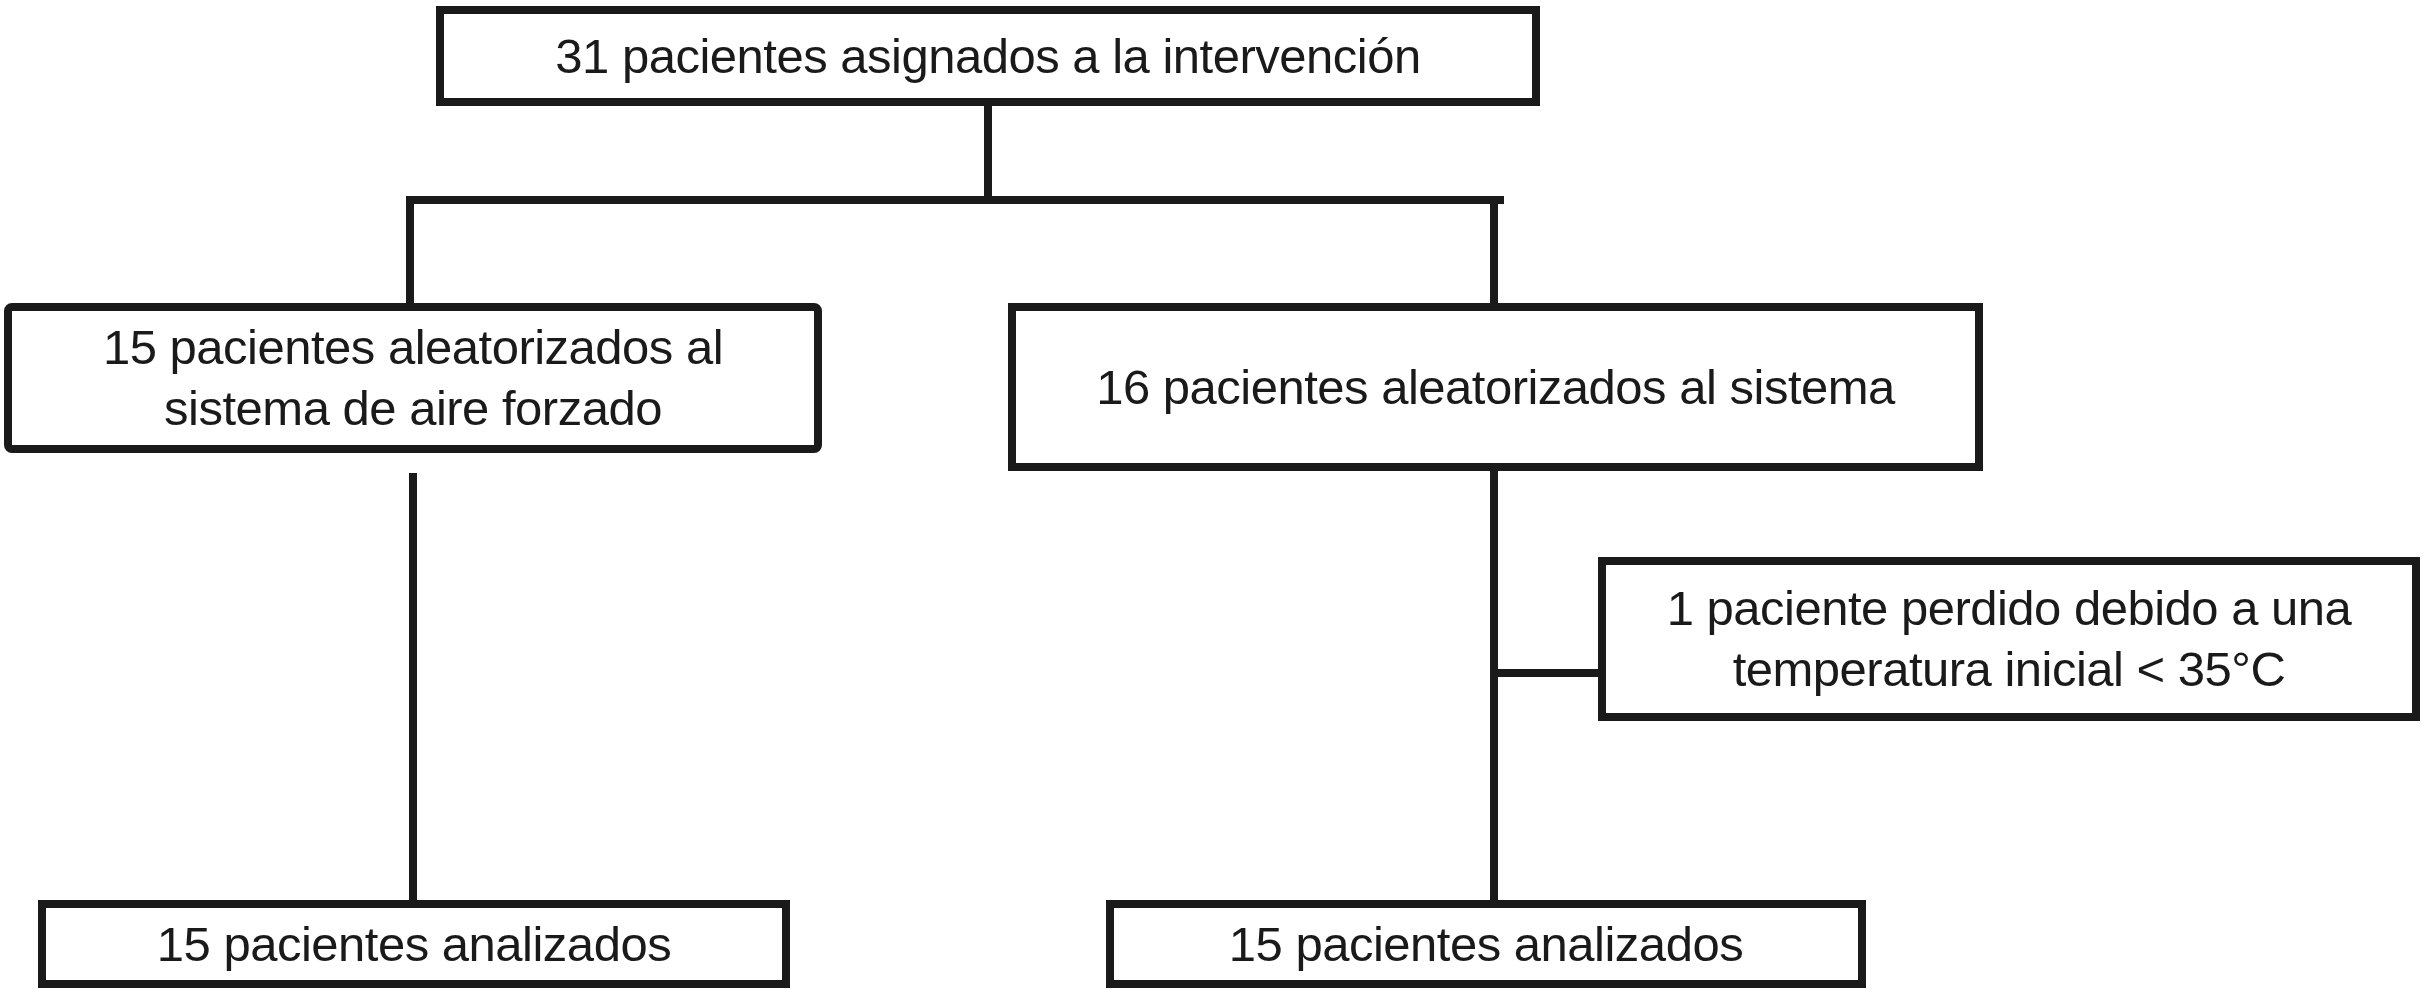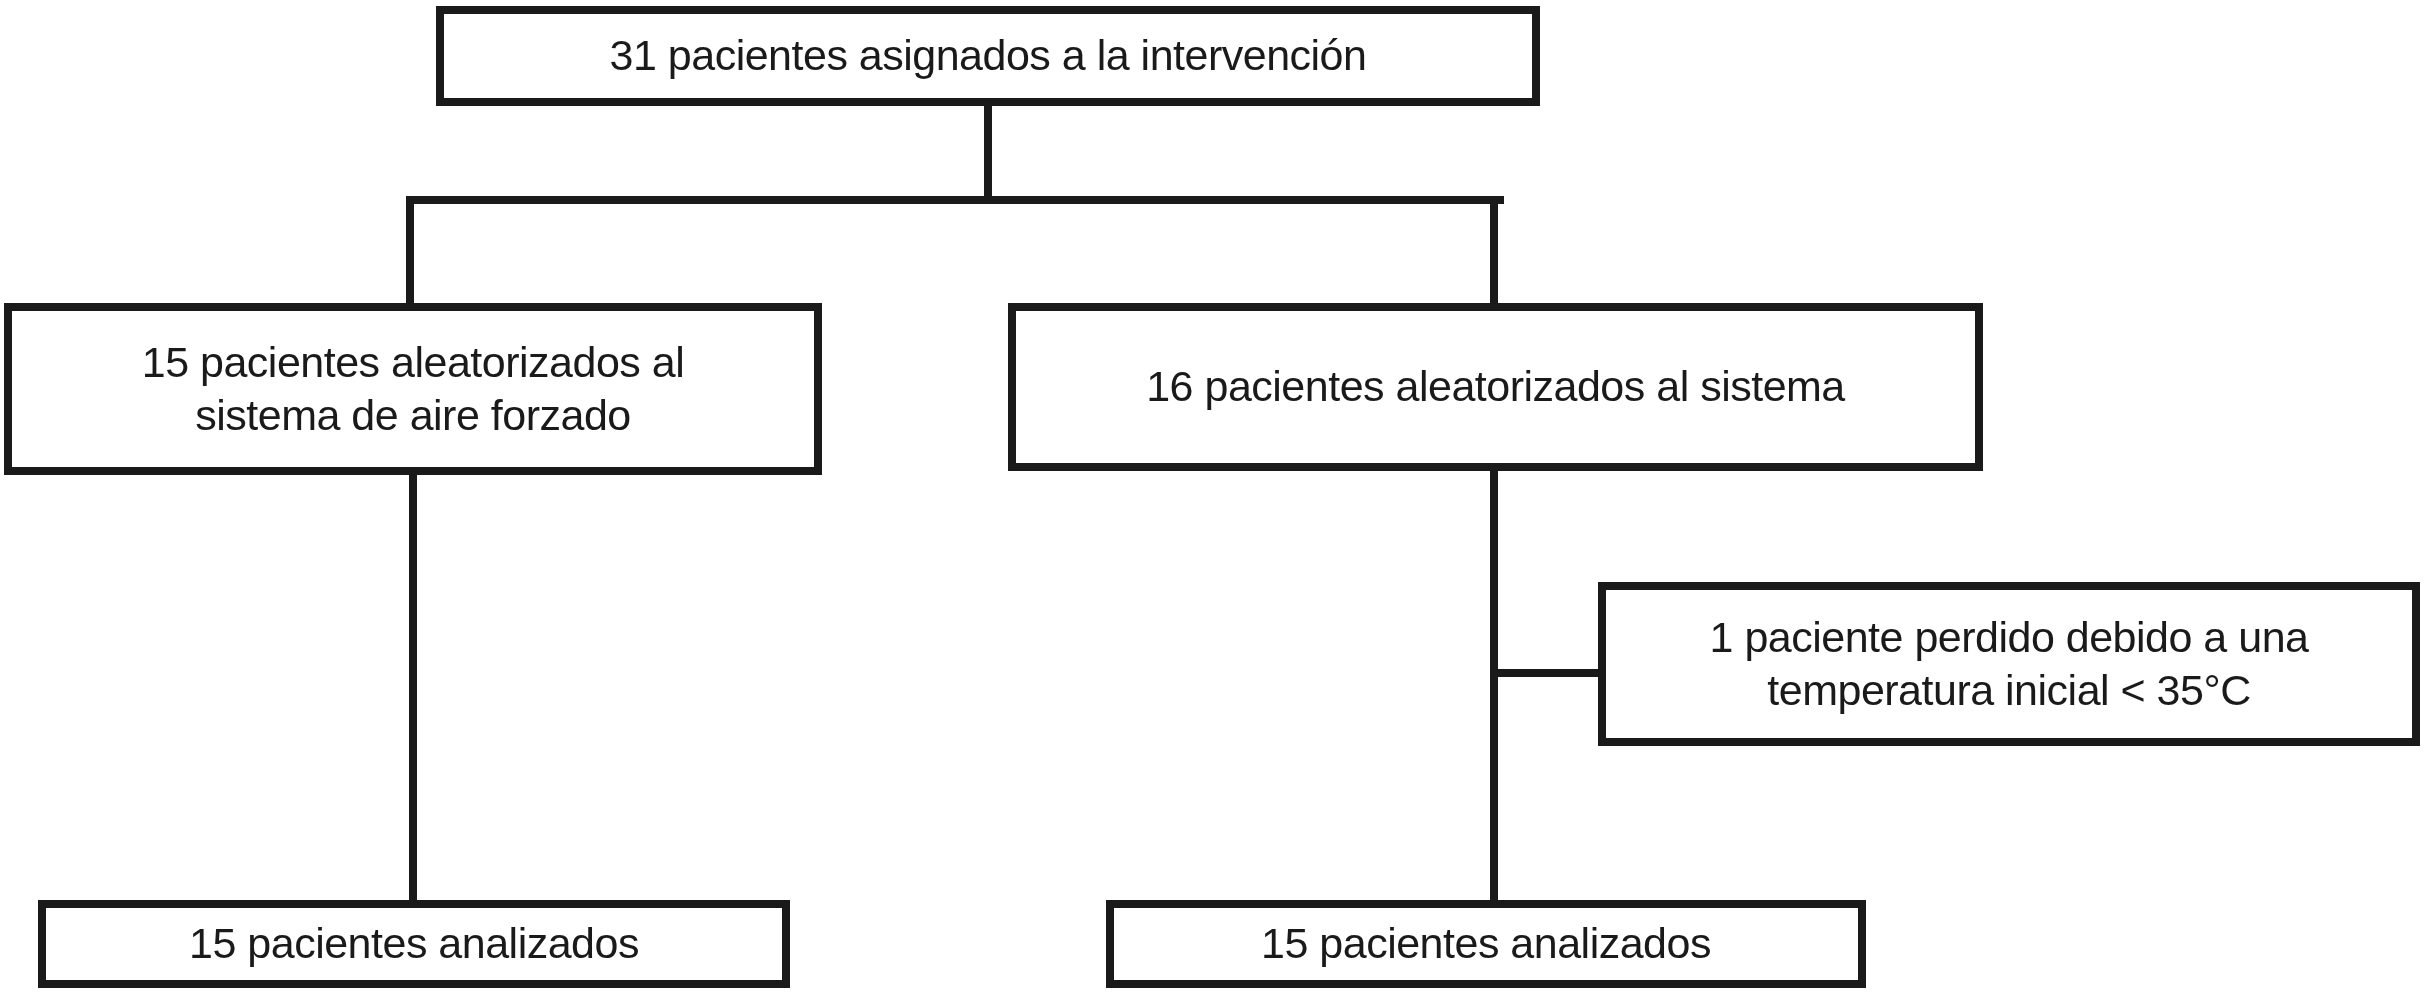--- a/index.html
+++ b/index.html
@@ -19,37 +19,37 @@
   .node {
     position: absolute;
     box-sizing: border-box;
     border: 8px solid #1a1a1a;
     background: #ffffff;
     display: flex;
     flex-direction: column;
     align-items: center;
     justify-content: center;
     text-align: center;
-    font-size: 43px;
+    font-size: 49px;
     line-height: 1.24;
     letter-spacing: -0.5px;
     white-space: nowrap;
     z-index: 2;
   }
   .node span { display: block; }
   .connector {
     position: absolute;
     background: #1a1a1a;
     z-index: 1;
   }
   
   #node-assigned      { left: 436px;  top: 6px;   width: 1104px; height: 100px; }
-  #node-forced-air    { left: 4px;    top: 303px; width: 818px;  height: 172px; }
+  #node-forced-air    { left: 4px;    top: 303px; width: 818px;  height: 150px; border-radius: 8px; }
   #node-carbon-fiber  { left: 1008px; top: 303px; width: 975px;  height: 168px; gap: 17px; }
-  #node-lost-patient  { left: 1598px; top: 582px; width: 822px;  height: 164px; }
+  #node-lost-patient  { left: 1598px; top: 557px; width: 822px;  height: 164px; }
   #node-analyzed-left { left: 38px;   top: 900px; width: 752px;  height: 88px;  }
   #node-analyzed-right{ left: 1106px; top: 900px; width: 760px;  height: 88px;  }
   
   #conn-top-stem      { left: 984px;  top: 106px; width: 8px;    height: 96px;  }
   #conn-branch-bar    { left: 406px;  top: 196px; width: 1098px; height: 8px;   }
   #conn-left-drop     { left: 406px;  top: 196px; width: 8px;    height: 107px; }
   #conn-right-drop    { left: 1490px; top: 196px; width: 8px;    height: 107px; }
   #conn-left-stem     { left: 409px;  top: 473px; width: 8px;    height: 427px; }
   #conn-right-stem    { left: 1490px; top: 471px; width: 8px;    height: 429px; }
   #conn-side-arm      { left: 1494px; top: 669px; width: 104px;  height: 8px;   }

